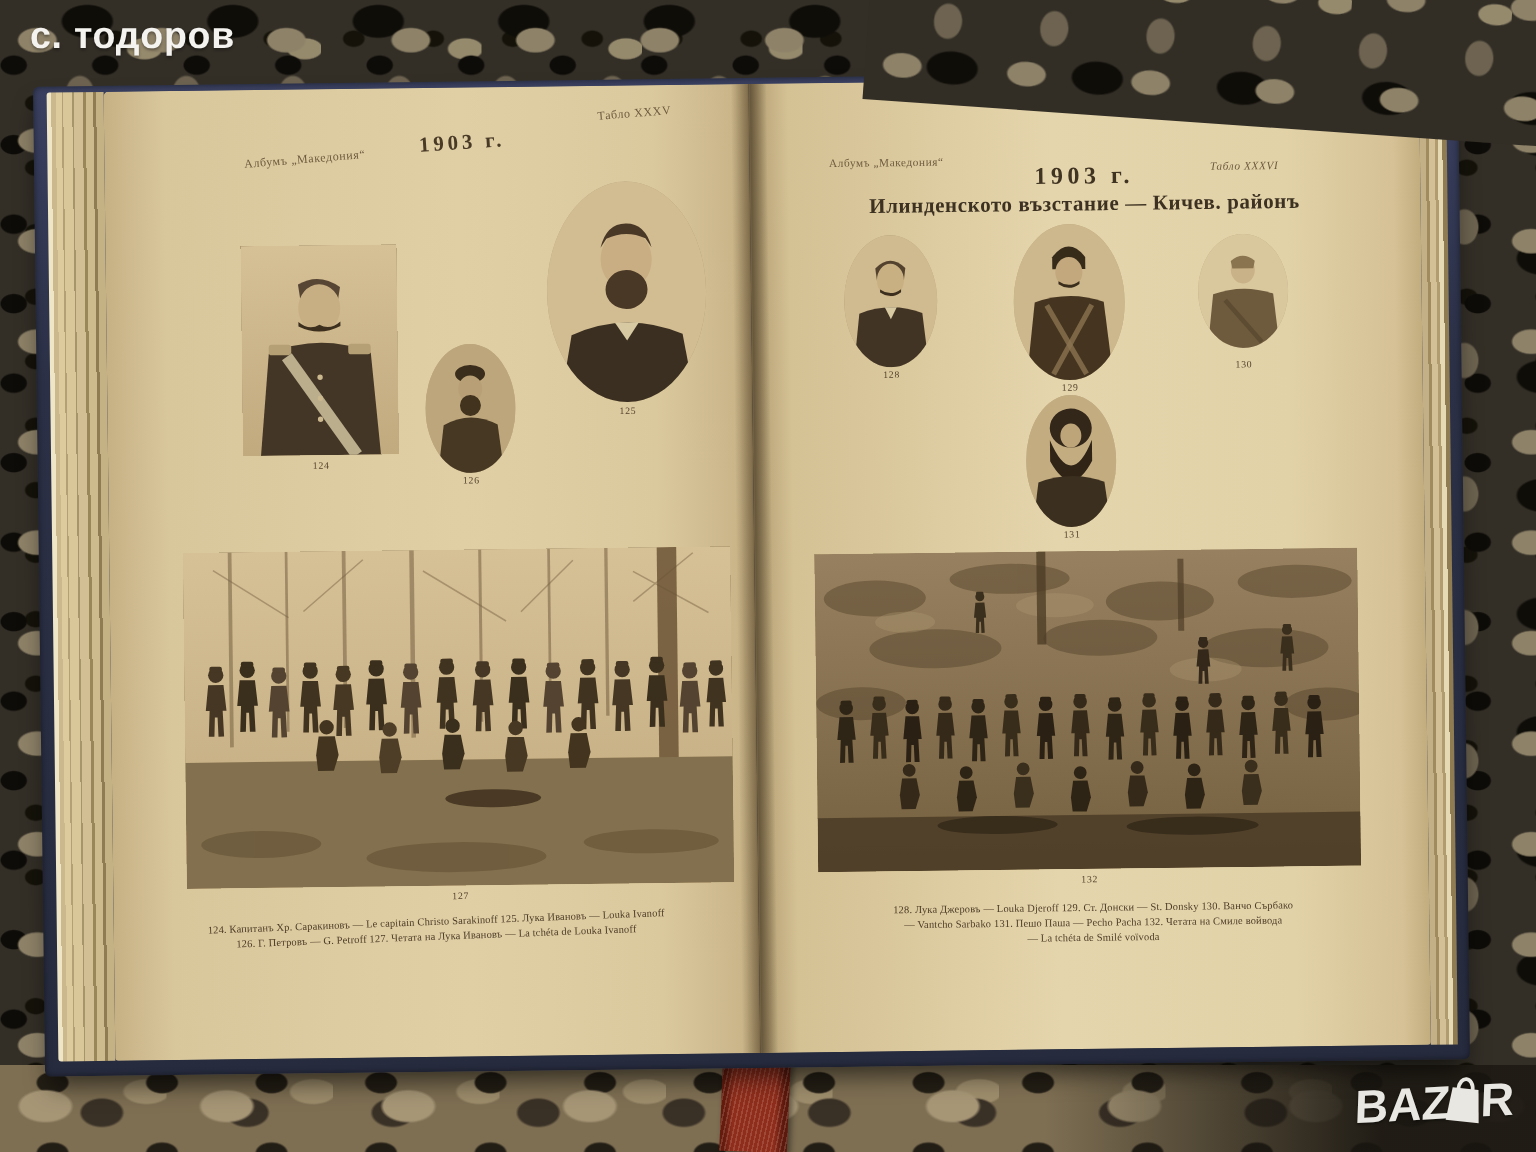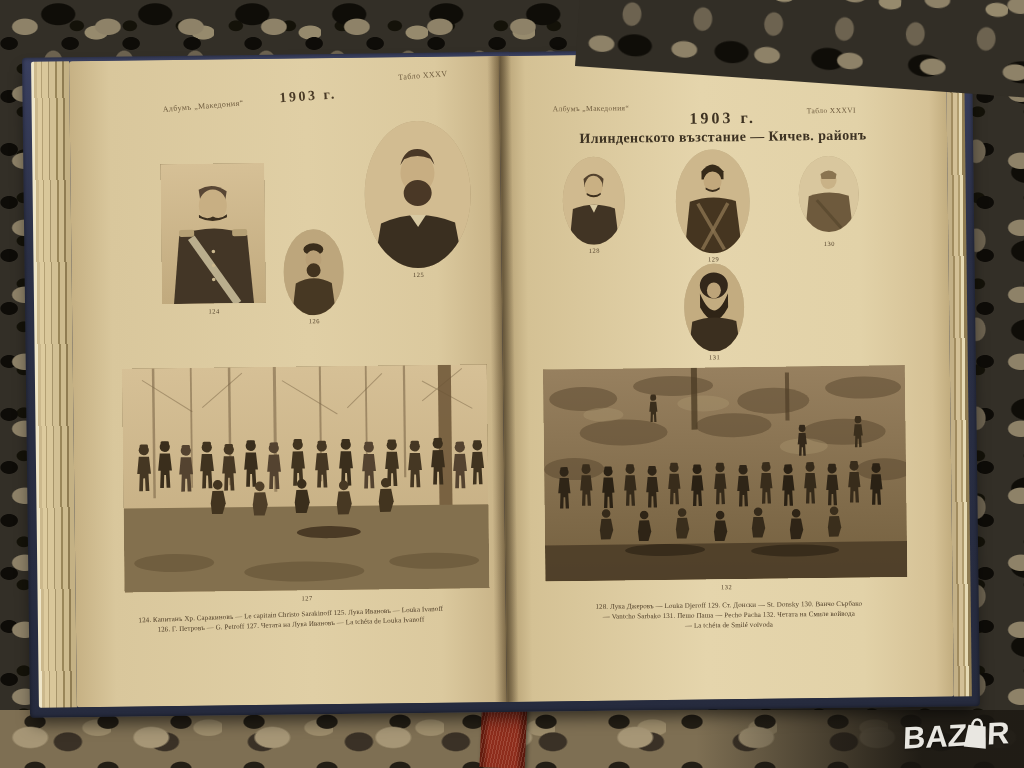--- a/index.html
+++ b/index.html
@@ -225,21 +225,21 @@
           <ellipse cx="205" cy="166" rx="32" ry="6" fill="#4a3a25"></ellipse>
         </svg>
       </div>
       <div class="num" style="left:96px;top:540px;width:365px;">127</div>
 
       <div class="cap" style="left:52px;top:556px;width:420px;transform:rotate(-1.5deg);">124. Капитанъ Хр. Саракиновъ  —  Le capitain Christo Sarakinoff    125. Лука Ивановъ  —  Louka Ivanoff</div>
       <div class="cap" style="left:52px;top:566px;width:420px;transform:rotate(-1.5deg);">126. Г. Петровъ  —  G. Petroff    127. Четата на Лука Ивановъ  —  La tchéta de Louka Ivanoff</div>
 
       <div class="tiny" style="left:530px;top:53px;font-size:7.5px;">Албумъ „Македония“</div>
       <div class="yearR">1903 г.</div>
-      <div class="tiny" style="left:784px;top:58px;font-size:7.5px;">Табло XXXVI</div>
+      <div class="tiny" style="left:784px;top:58px;font-size:7.5px;font-style:italic;">Табло XXXVI</div>
       <div class="subR">Илинденското възстание — Кичев. районъ</div>
 
       <div class="photo oval" style="left:539px;top:106px;width:62px;height:88px;">
         <svg viewBox="0 0 62 88" preserveAspectRatio="none">
           <rect width="62" height="88" fill="#d0ba8f"></rect>
           <path d="M21 22 Q31 12 41 22 L40 30 L22 30 Z" fill="#53422e"></path>
           <ellipse cx="31" cy="30" rx="9" ry="11" fill="#c9b083"></ellipse>
           <path d="M24 36 Q31 41 38 36 L38 38 Q31 43 24 38 Z" fill="#3c2f1e"></path>
           <path d="M10 52 Q31 44 52 52 L56 88 L6 88 Z" fill="#413424"></path>
           <path d="M27 48 L31 56 L35 48 Z" fill="#d7c9a2"></path>
@@ -340,20 +340,21 @@
       <div class="num" style="left:517px;top:534px;width:362px;">132</div>
 
       <div class="cap" style="left:500px;top:552px;width:400px;">128. Лука Джеровъ  —  Louka Djeroff    129. Ст. Донски  —  St. Donsky    130. Ванчо Сърбако</div>
       <div class="cap" style="left:500px;top:562px;width:400px;">—  Vantcho Sarbako    131. Пешо Паша  —  Pecho Pacha    132. Четата на Смиле войвода</div>
       <div class="cap" style="left:500px;top:572px;width:400px;">—  La tchéta de Smilé voïvoda</div>
     </div>
   </div>
 
   <div class="granite-wedge"></div>
 
+  <div class="watermark">с. тодоров</div>
 
   <div class="logo">
     <span class="t">BAZ</span>
     <svg class="bag" viewBox="0 0 26 38">
       <path d="M8 14 C8 4 18 4 18 14" fill="none" stroke="#e9e7e1" stroke-width="2.6"></path>
       <path d="M4 13 L22 13 L24.5 36 L1.5 36 Z" fill="#e9e7e1"></path>
     </svg>
     <span class="t">R</span>
   </div>
 

